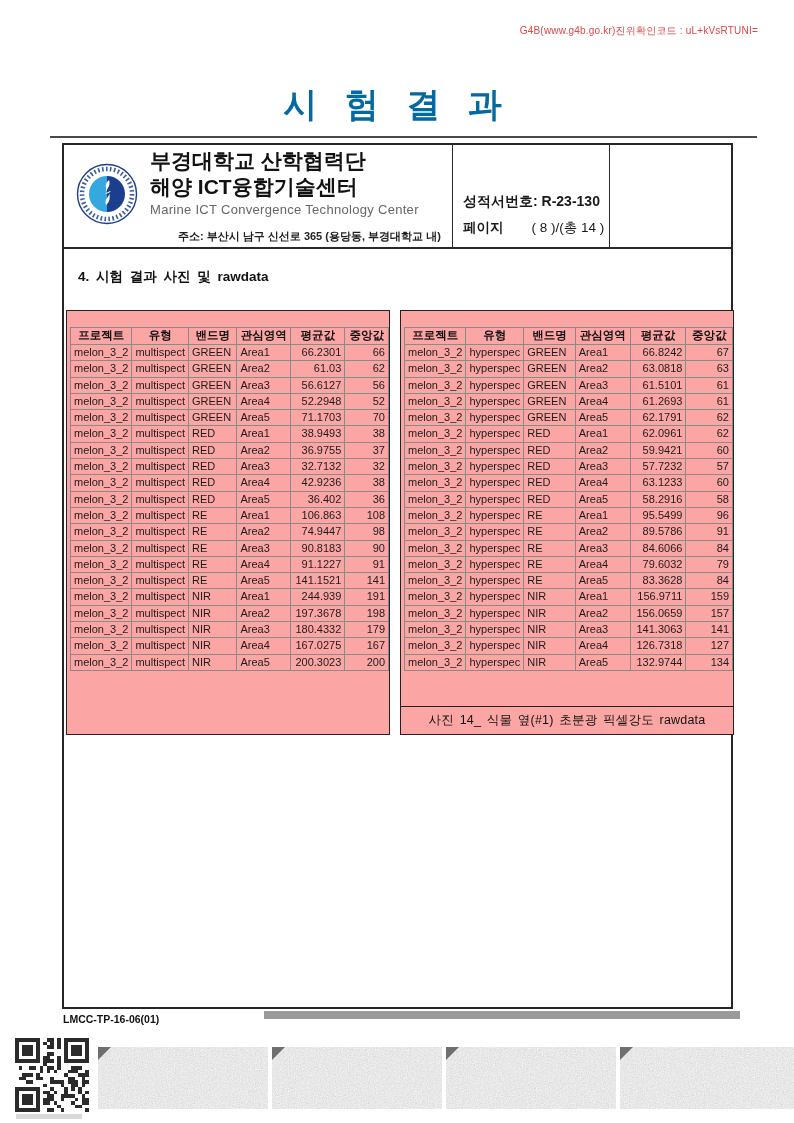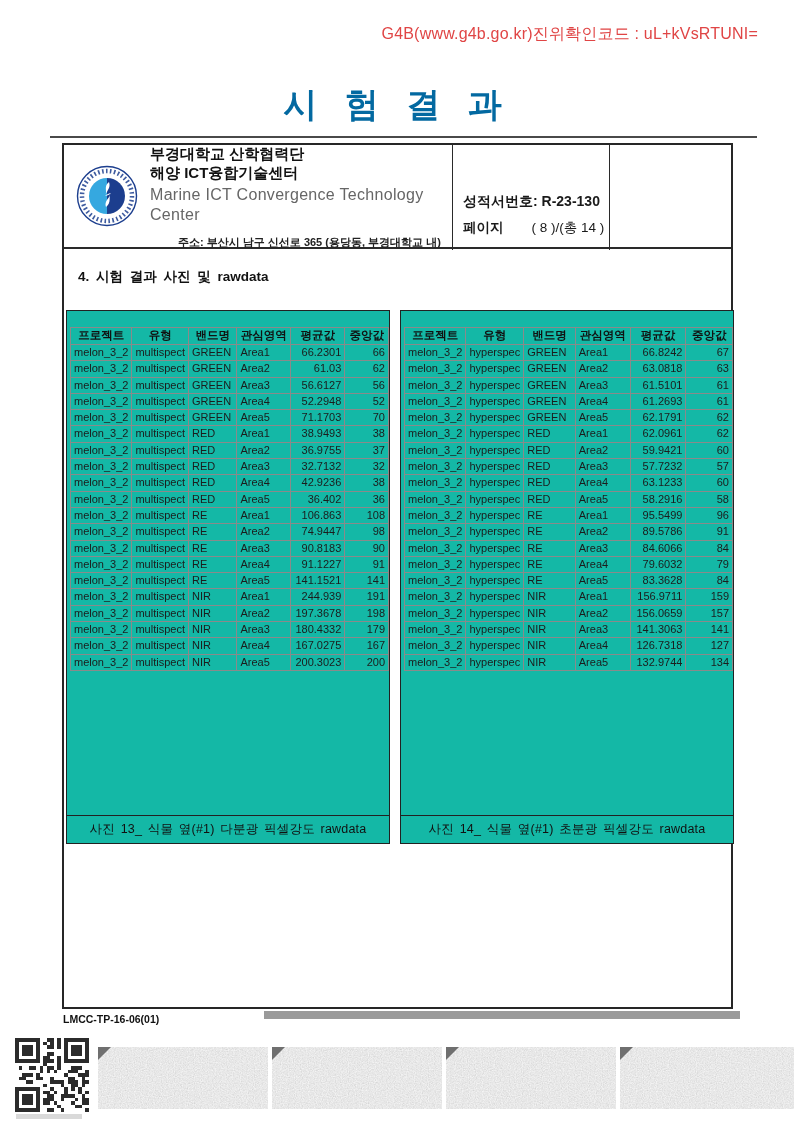--- a/index.html
+++ b/index.html
@@ -2,55 +2,55 @@
 <html><head>
 <meta charset="utf-8">
 <style>
   html,body{margin:0;padding:0;background:#e8e8e8;}
   .page{
     position:relative;width:794px;height:1123px;background:#ffffff;
     font-family:"Liberation Sans",sans-serif;color:#1a1a1a;overflow:hidden;
     margin:0 auto;
   }
   .verification{
-    position:absolute;top:24px;right:36px;font-size:16px;letter-spacing:0.2px;
+    position:absolute;top:24px;right:36px;font-size:10px;letter-spacing:0.2px;
   }
   .doc-title{
     position:absolute;top:82px;left:0;width:100%;text-align:center;
     font-size:34px;font-weight:800;letter-spacing:9px;color:#0369a1;
   }
   .title-rule{
     position:absolute;top:136px;left:50px;width:707px;height:2px;background:#4a4a4a;
   }
   .outer-box{
     position:absolute;left:62px;top:143px;width:671px;height:866px;
     border:2px solid #262626;box-sizing:border-box;
   }
   .hdr{
     display:grid;grid-template-columns:388px 157px 1fr;height:102px;
     border-bottom:2px solid #2a2a2a;
   }
   .hdr-left{display:flex;align-items:center;gap:12px;padding-left:12px;box-sizing:border-box;}
   .hdr-mid,.hdr-right{border-left:1.5px solid #2a2a2a;box-sizing:border-box;}
   .hdr-mid{padding:16px 0 0 10px;}
   .org-lines{line-height:1.25;}
-  .org-ko{font-size:15px;font-weight:800;color:#111;}
-  .org-en{font-size:16px;color:#666;margin:2px 0 9px 0;letter-spacing:0.3px;}
+  .org-ko{font-size:21px;font-weight:800;color:#111;}
+  .org-en{font-size:13px;color:#666;margin:2px 0 9px 0;letter-spacing:0.3px;}
   .org-addr,.org-tel{font-size:11px;font-weight:700;color:#222;line-height:1.5;margin-left:28px;}
   .tel-gap{display:inline-block;width:26px;}
   .report-line{font-size:14px;font-weight:800;margin-bottom:8px;margin-top:32px;}
   .page-line{font-size:13.5px;}
   .page-line .lbl{font-weight:800;margin-right:28px;}
   .section-title{
     position:absolute;left:78px;top:268px;font-size:13.5px;font-weight:800;
     word-spacing:3px;color:#111;
   }
   .tblock{
-    position:absolute;top:310px;height:534px;border:1.5px solid #222;
-    box-sizing:border-box;background:#14b8a6;
+    position:absolute;top:310px;height:425px;border:1.5px solid #222;
+    box-sizing:border-box;background:#fca5a5;
   }
   .tblock.left{left:66px;width:324px;}
   .tblock.right{left:400px;width:334px;}
   .tbl-wrap{position:absolute;top:16px;left:3px;}
   table.data{border-collapse:collapse;table-layout:fixed;font-size:11px;}
   table.data th,table.data td{
     border:1px solid #8a8a8a;padding:0 3px;height:15.3px;line-height:15.3px;
     overflow:hidden;white-space:nowrap;box-sizing:border-box;
   }
   table.data th{font-weight:700;text-align:center;font-size:11.5px;height:17px;color:#111;}
@@ -287,21 +287,20 @@
               <td>melon_3_2</td>
               <td>multispect</td>
               <td>NIR</td>
               <td>Area5</td>
               <td class="num">200.3023</td>
               <td class="num">200</td>
             </tr>
           </tbody>
         </table>
     </div>
-    <div class="caption">사진 13_ 식물 옆(#1) 다분광 픽셀강도 rawdata</div>
   </div>
 
   <div class="tblock right">
     <div class="tbl-wrap">
       <table class="data">
           <thead>
             <tr>
               <th style="width: 57px;">프로젝트</th>
               <th style="width: 50px;">유형</th>
               <th style="width: 52px;">밴드명</th>

